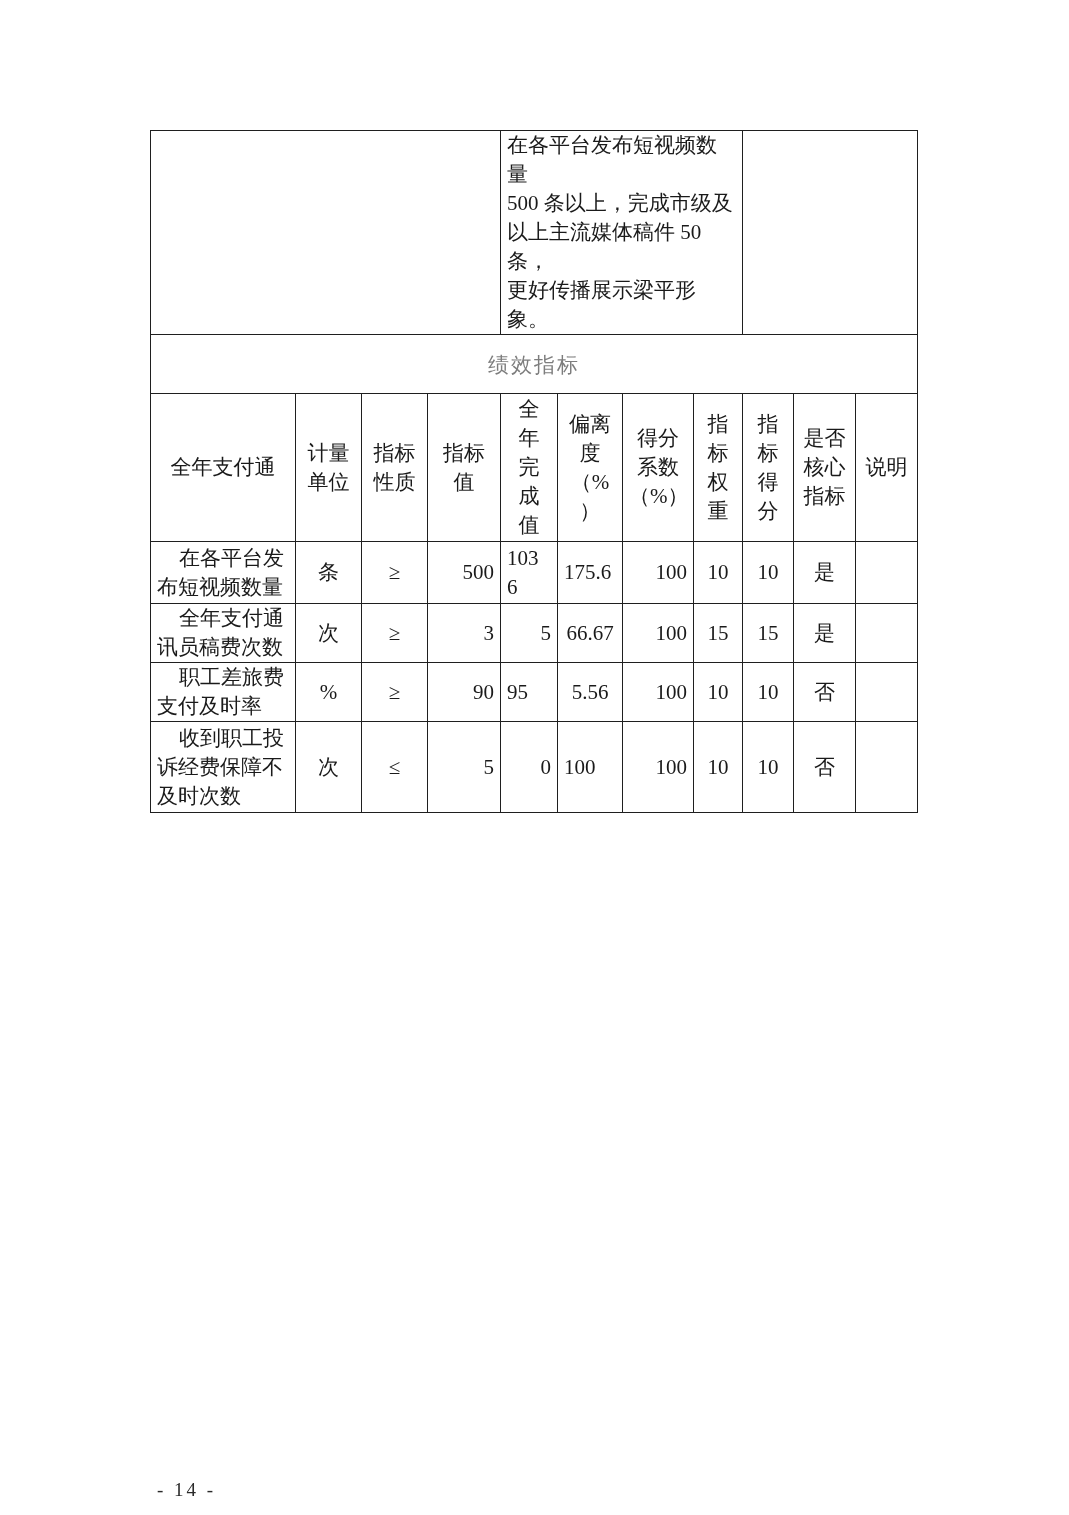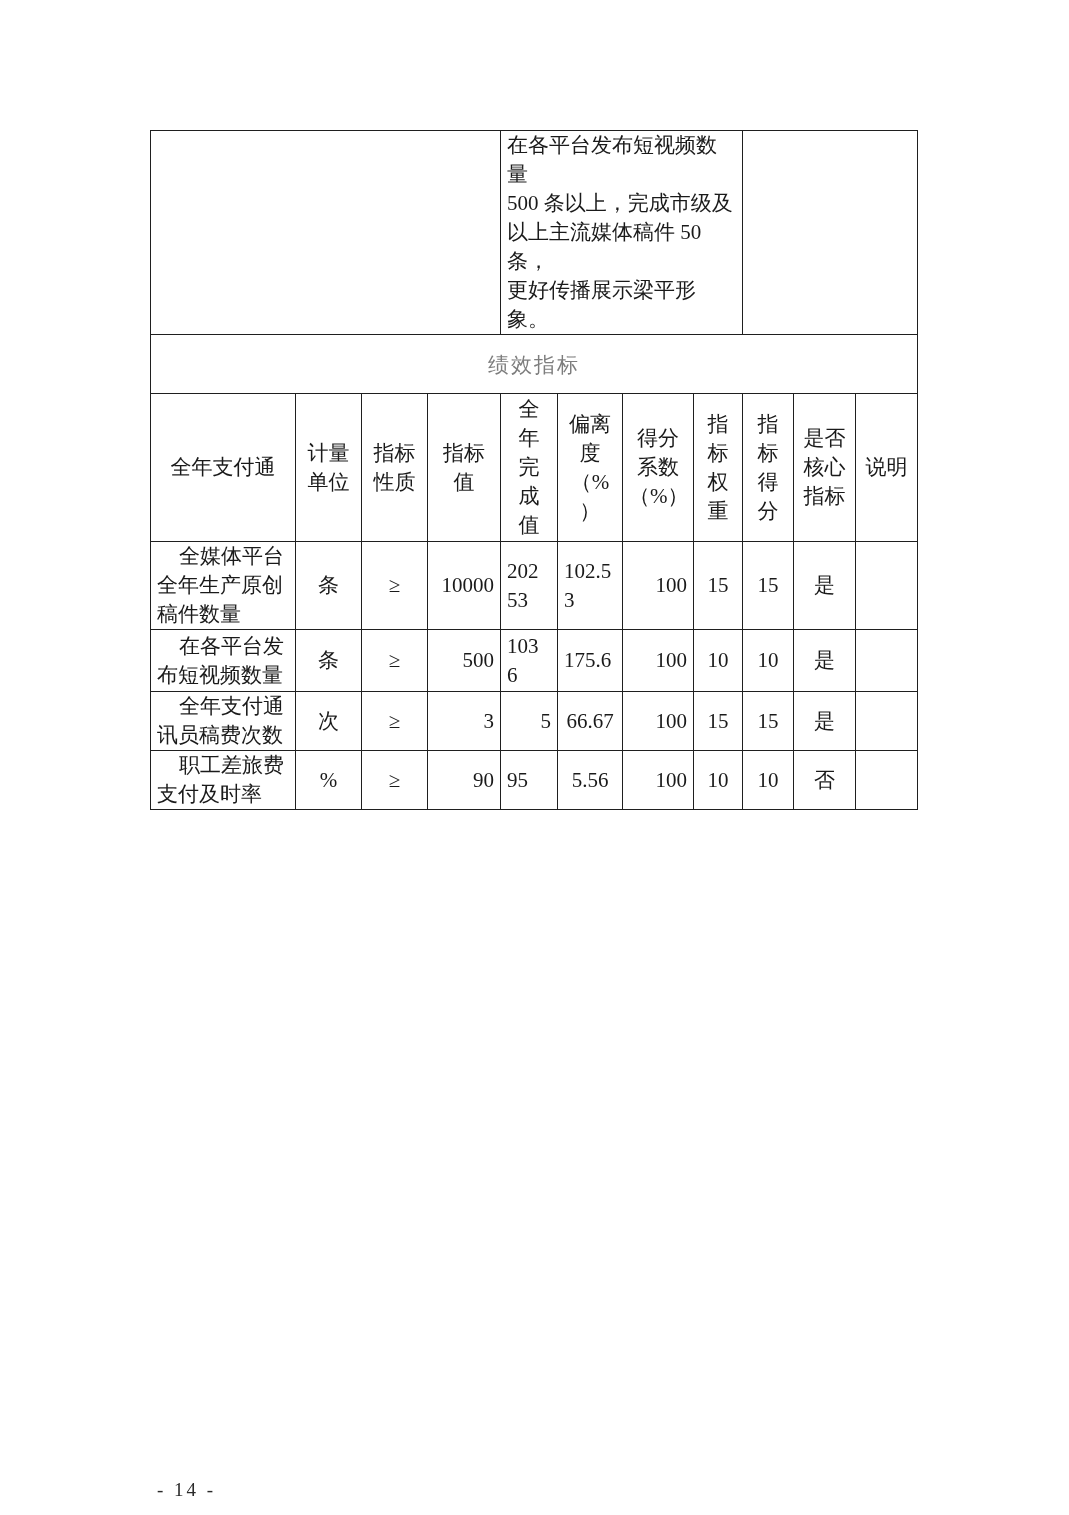--- a/index.html
+++ b/index.html
@@ -94,37 +94,20 @@
 重</th>
           <th class="head pre">指
 标
 得
 分</th>
           <th class="head pre">是否
 核心
 指标</th>
           <th class="head pre">说明</th>
         </tr>
-        <tr style="height: 88px;">
-          <td class="a-name pre">全媒体平台
-全年生产原创
-稿件数量</td>
-          <td class="a-c pre">条</td>
-          <td class="a-c pre">≥</td>
-          <td class="a-r pre">10000</td>
-          <td class="a-l pre">202
-53</td>
-          <td class="a-l pre">102.5
-3</td>
-          <td class="a-r pre">100</td>
-          <td class="a-c pre">15</td>
-          <td class="a-c pre">15</td>
-          <td class="a-c pre">是</td>
-          <td class="a-c pre"></td>
-        </tr>
         <tr style="height: 62px; padding-left: 18px;">
           <td class="a-name pre">在各平台发
 布短视频数量</td>
           <td class="a-c pre">条</td>
           <td class="a-c pre">≥</td>
           <td class="a-r pre">500</td>
           <td class="a-l pre">103
 6</td>
           <td class="a-l pre">175.6</td>
           <td class="a-r pre">100</td>
@@ -154,18 +137,33 @@
           <td class="a-c pre">≥</td>
           <td class="a-r pre">90</td>
           <td class="a-l pre">95</td>
           <td class="a-c pre">5.56</td>
           <td class="a-r pre">100</td>
           <td class="a-c pre">10</td>
           <td class="a-c pre">10</td>
           <td class="a-c pre">否</td>
           <td class="a-c pre"></td>
         </tr>
+        <tr style="height: 91px;">
+          <td class="a-name pre">收到职工投
+诉经费保障不
+及时次数</td>
+          <td class="a-c pre">次</td>
+          <td class="a-c pre">≤</td>
+          <td class="a-r pre">5</td>
+          <td class="a-r pre">0</td>
+          <td class="a-l pre">100</td>
+          <td class="a-r pre">100</td>
+          <td class="a-c pre">10</td>
+          <td class="a-c pre">10</td>
+          <td class="a-c pre">否</td>
+          <td class="a-c pre"></td>
+        </tr>
       </tbody>
   </table>
 
   <div class="page-number">- 14 -</div>
 
 </div>
 
 </body></html>

